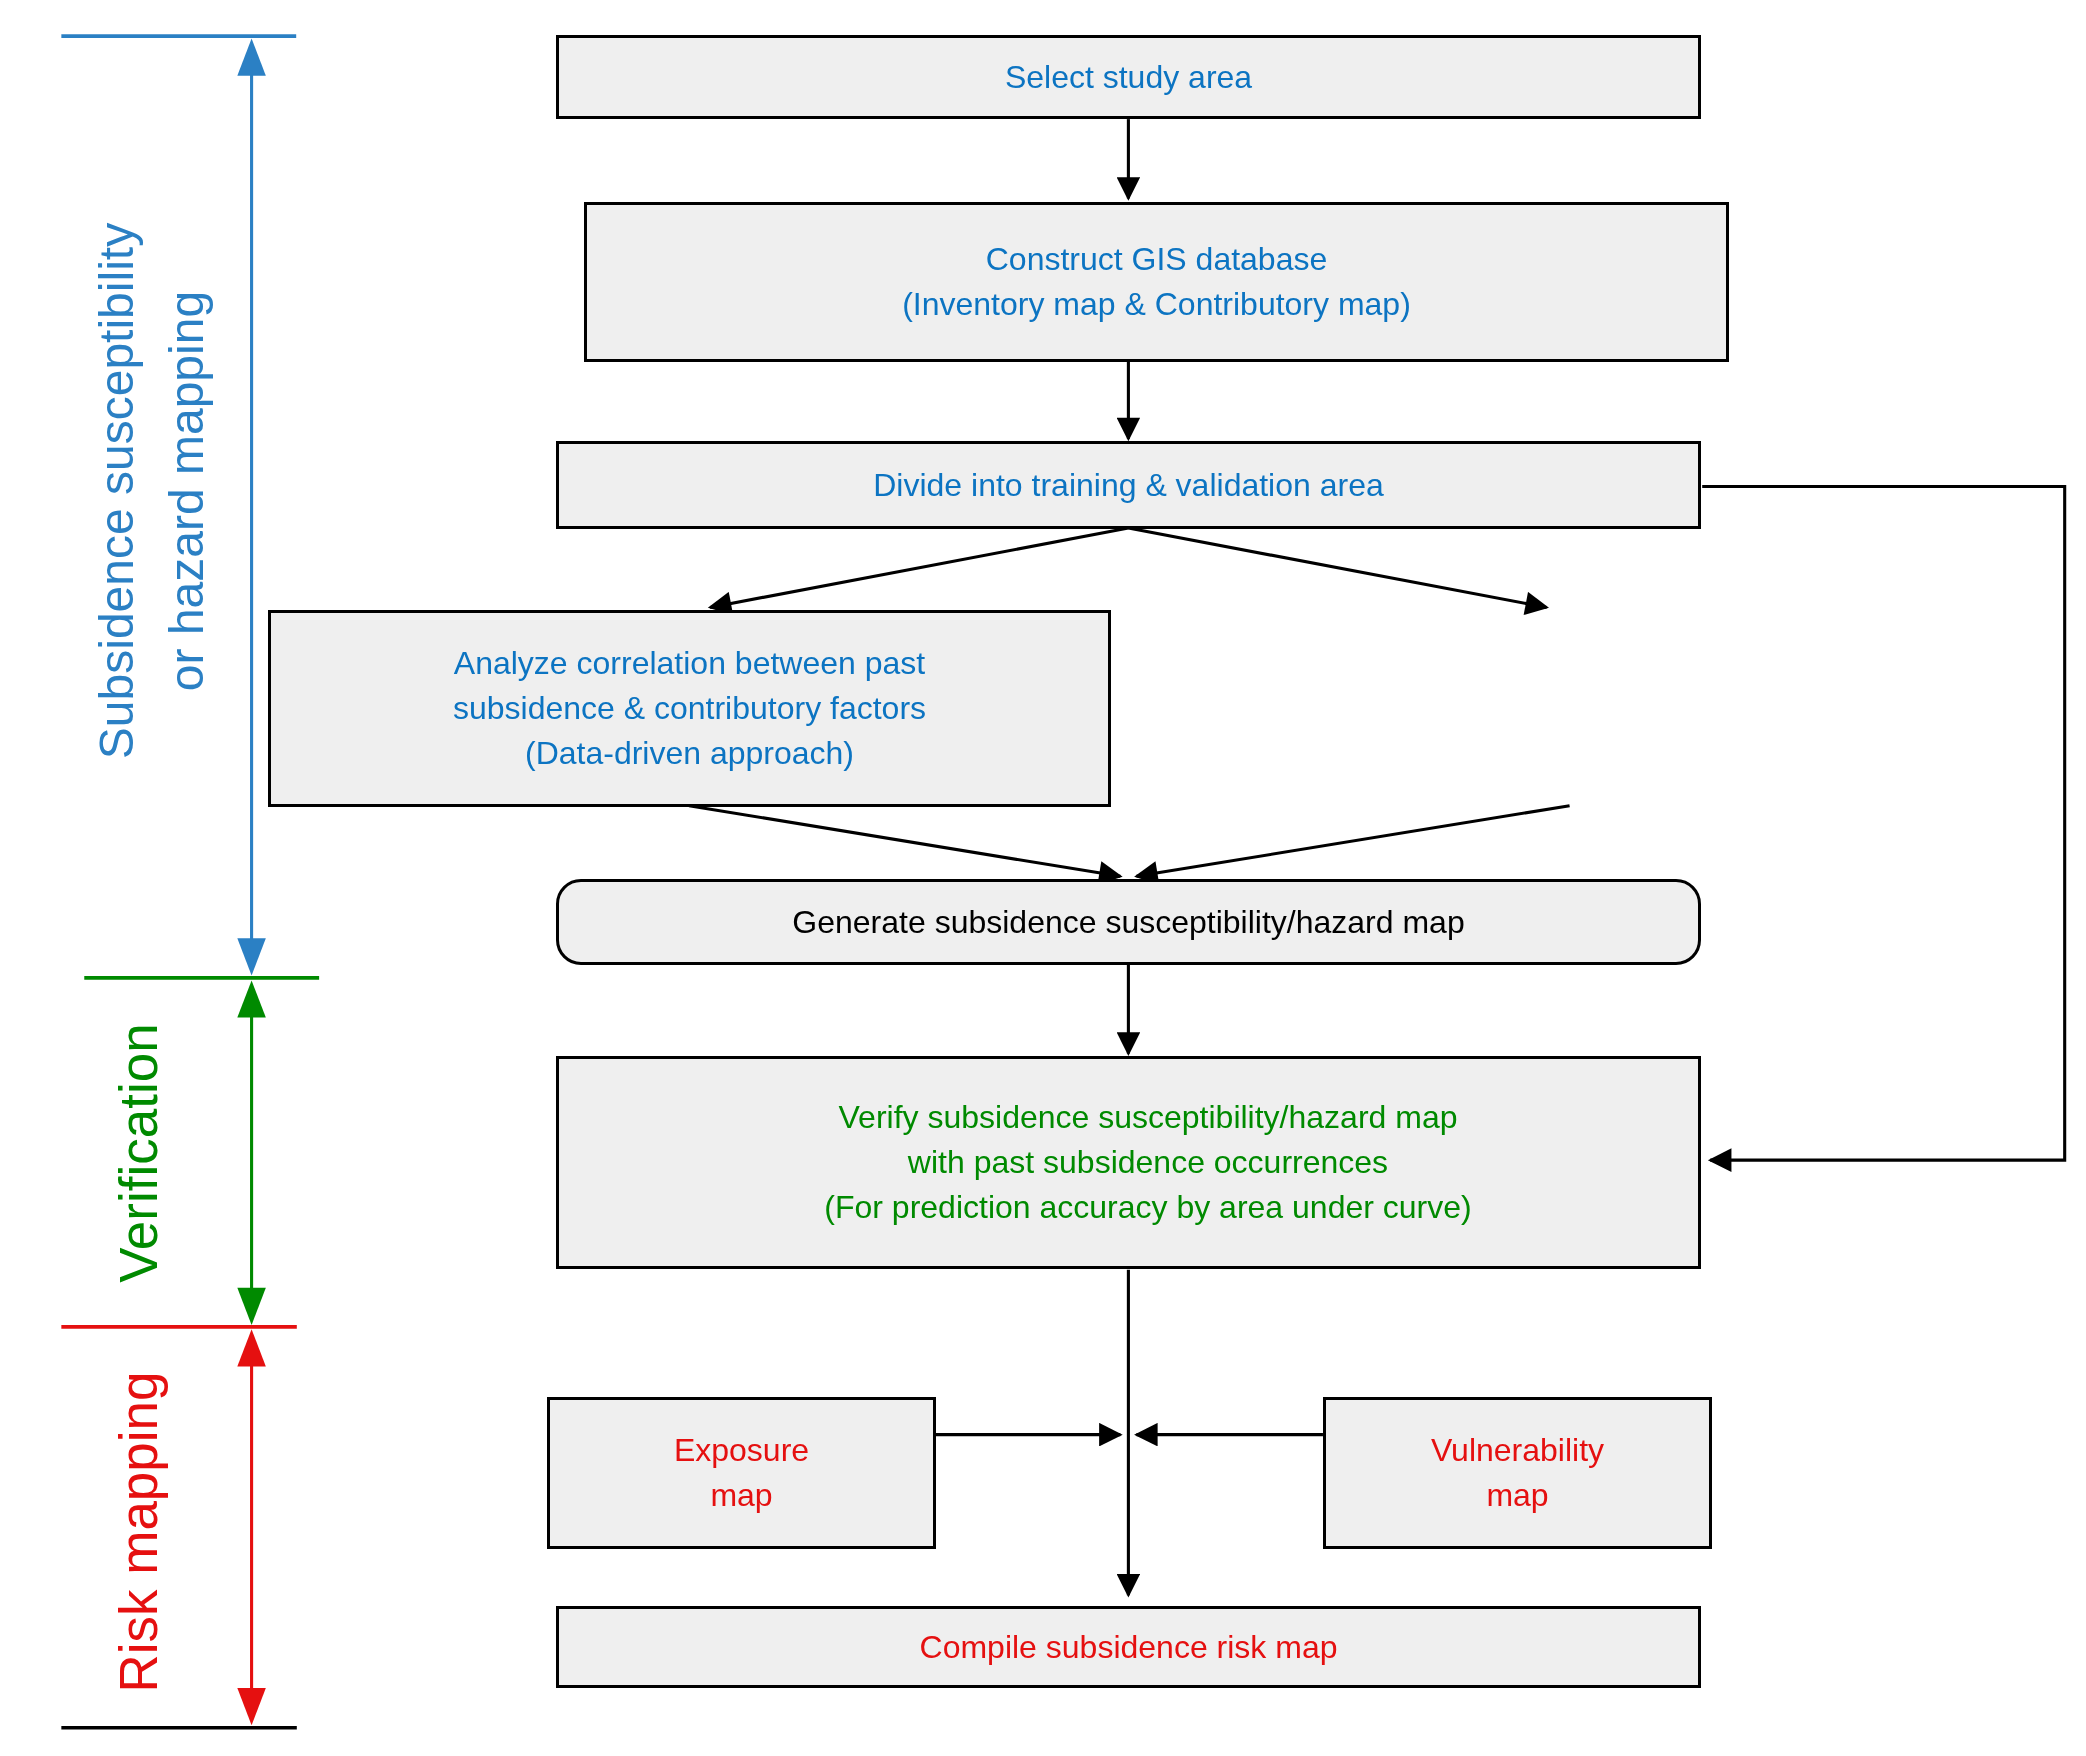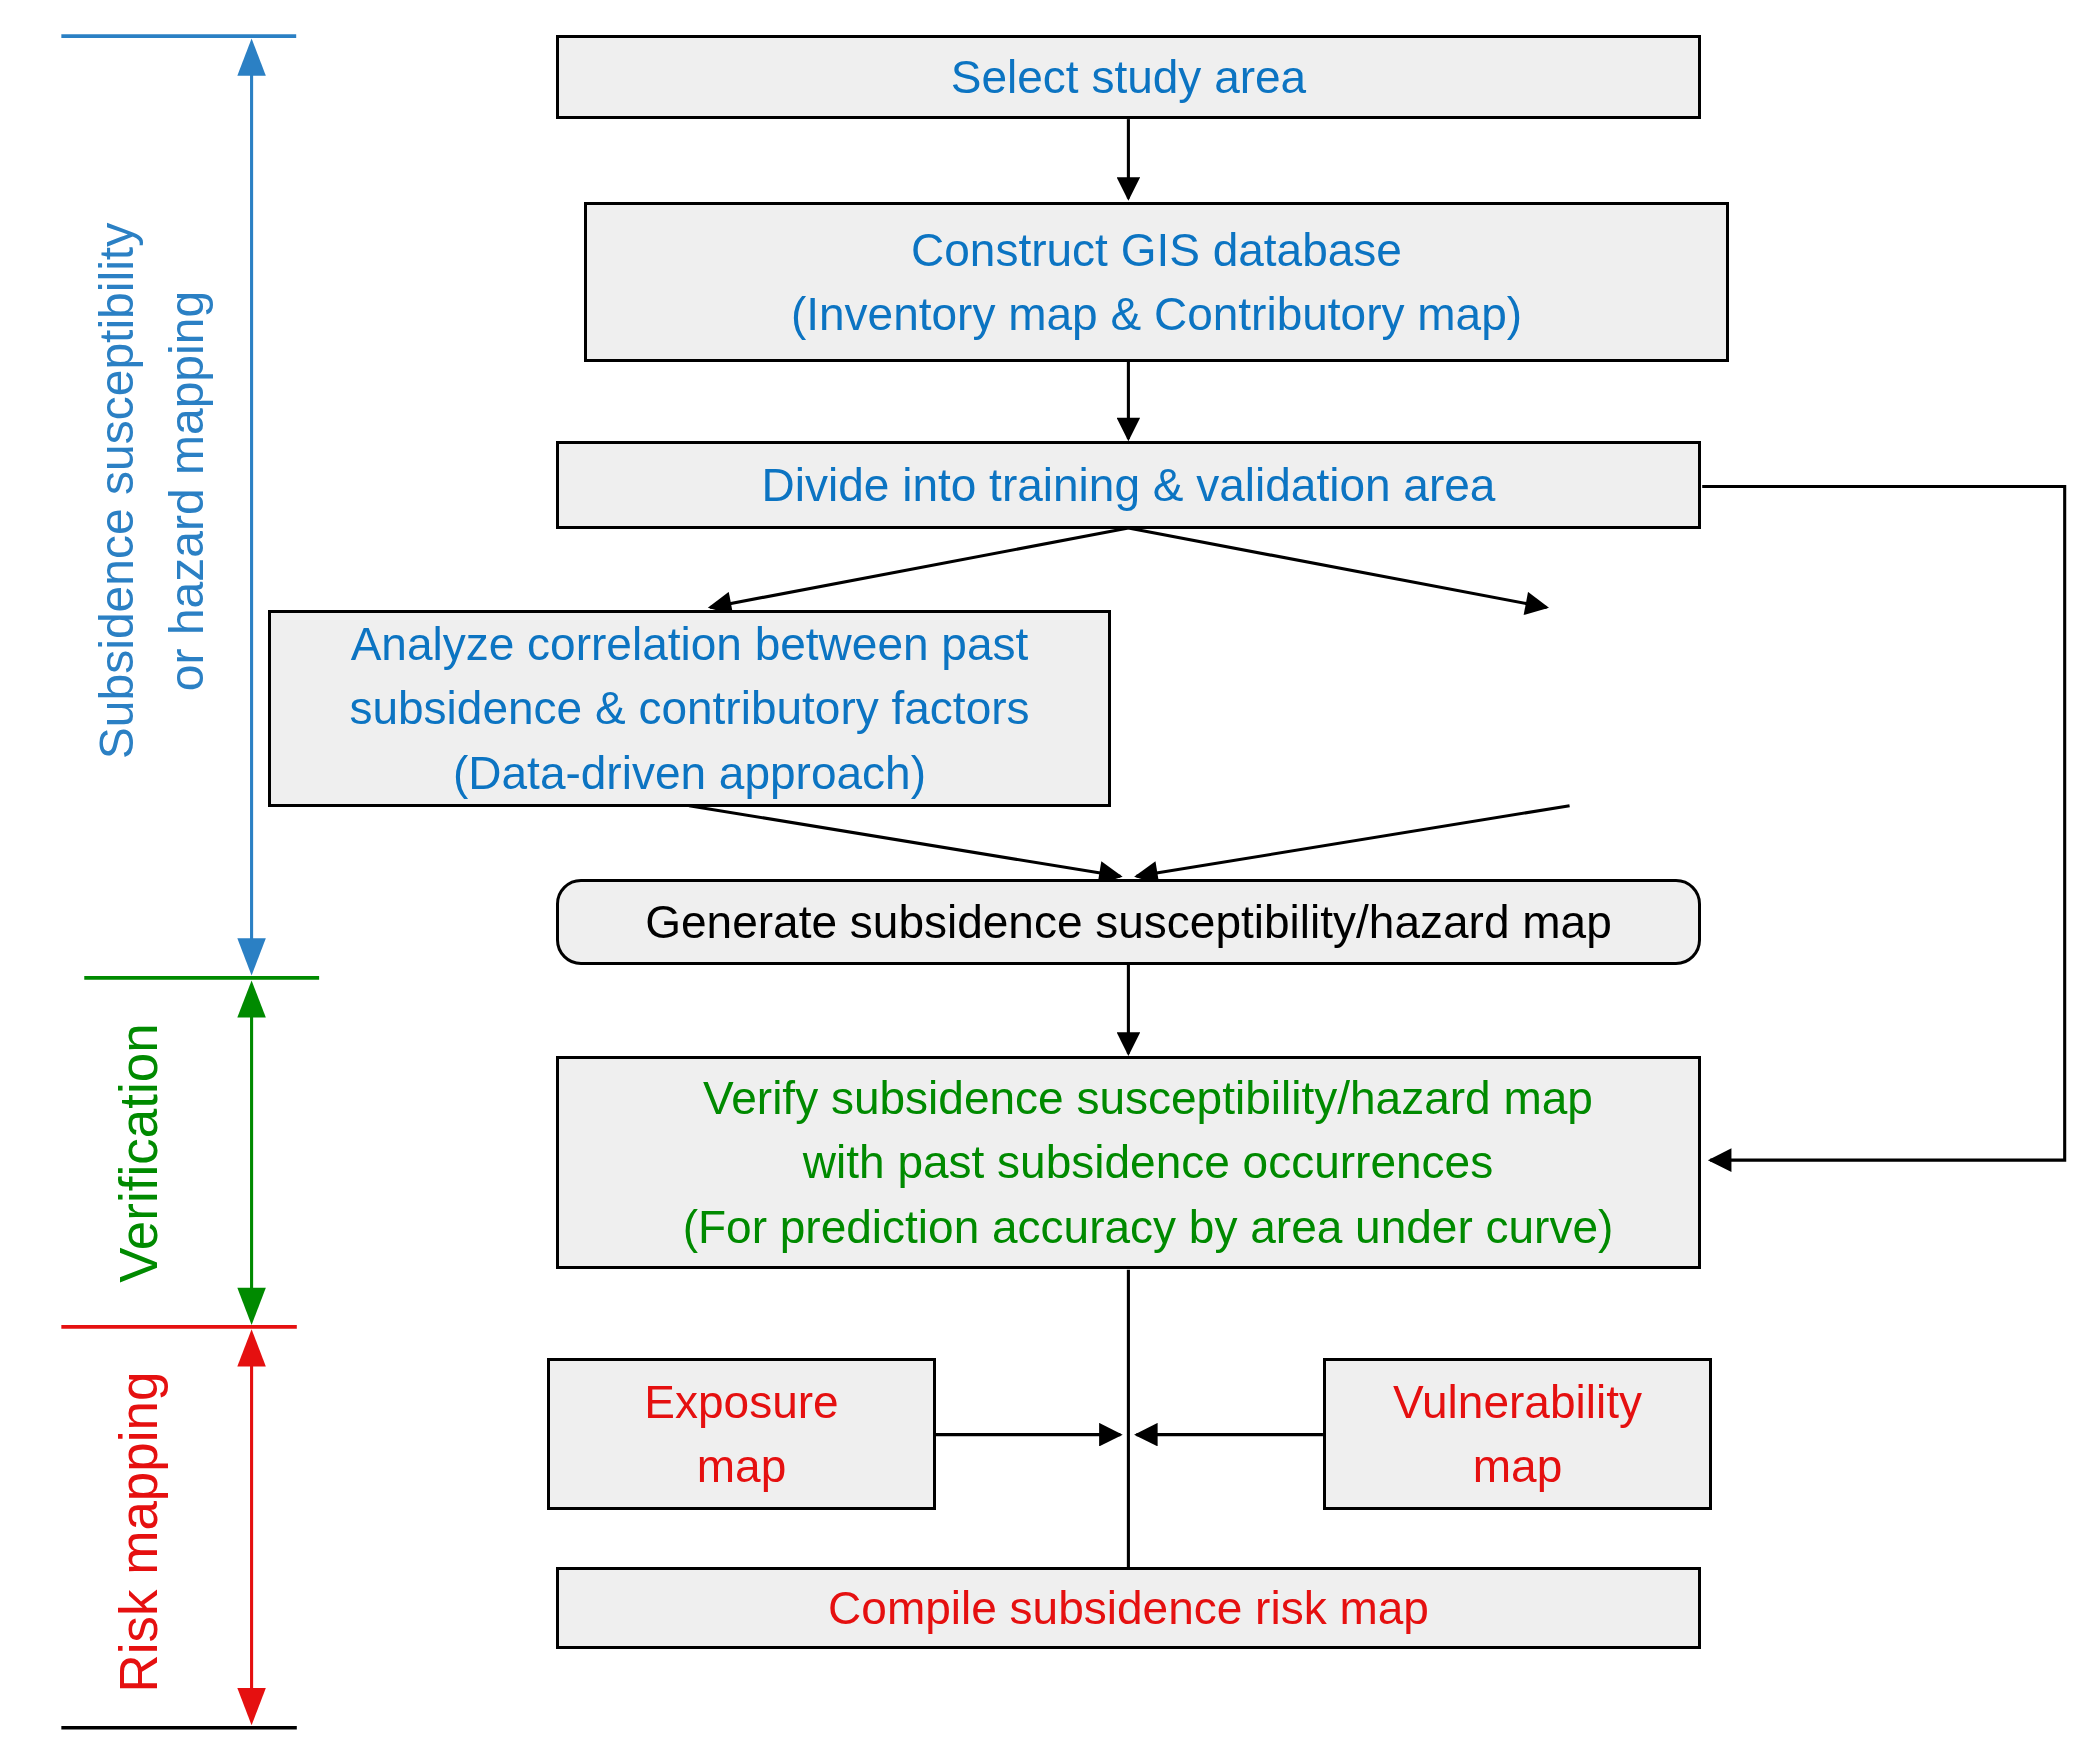--- a/index.html
+++ b/index.html
@@ -19,26 +19,26 @@
     overflow:hidden;
   }
   .connectors{position:absolute;left:0;top:0;width:2087px;height:1757px;}
   .box{
     position:absolute;
     box-sizing:border-box;
     background:var(--box-fill);
     border:3.1px solid var(--box-border);
     display:flex;align-items:center;justify-content:center;
     text-align:center;
-    font-size:46px;line-height:1.4;
+    font-size:32px;line-height:1.4;
     white-space:pre-line;
   }
   .t-blue{color:var(--blue);}
   .t-green{color:var(--green);padding-left:39px;}
-  .t-red{color:var(--red);}
+  .t-red{color:var(--red);margin-top:39px;}
   .t-black{color:#000000;}
   .side-label{
     position:absolute;
     transform:translate(-50%,-50%) rotate(-90deg);
     transform-origin:center center;
     white-space:pre-line;
     text-align:center;
     font-size:53px;
     line-height:1.45;
   }

